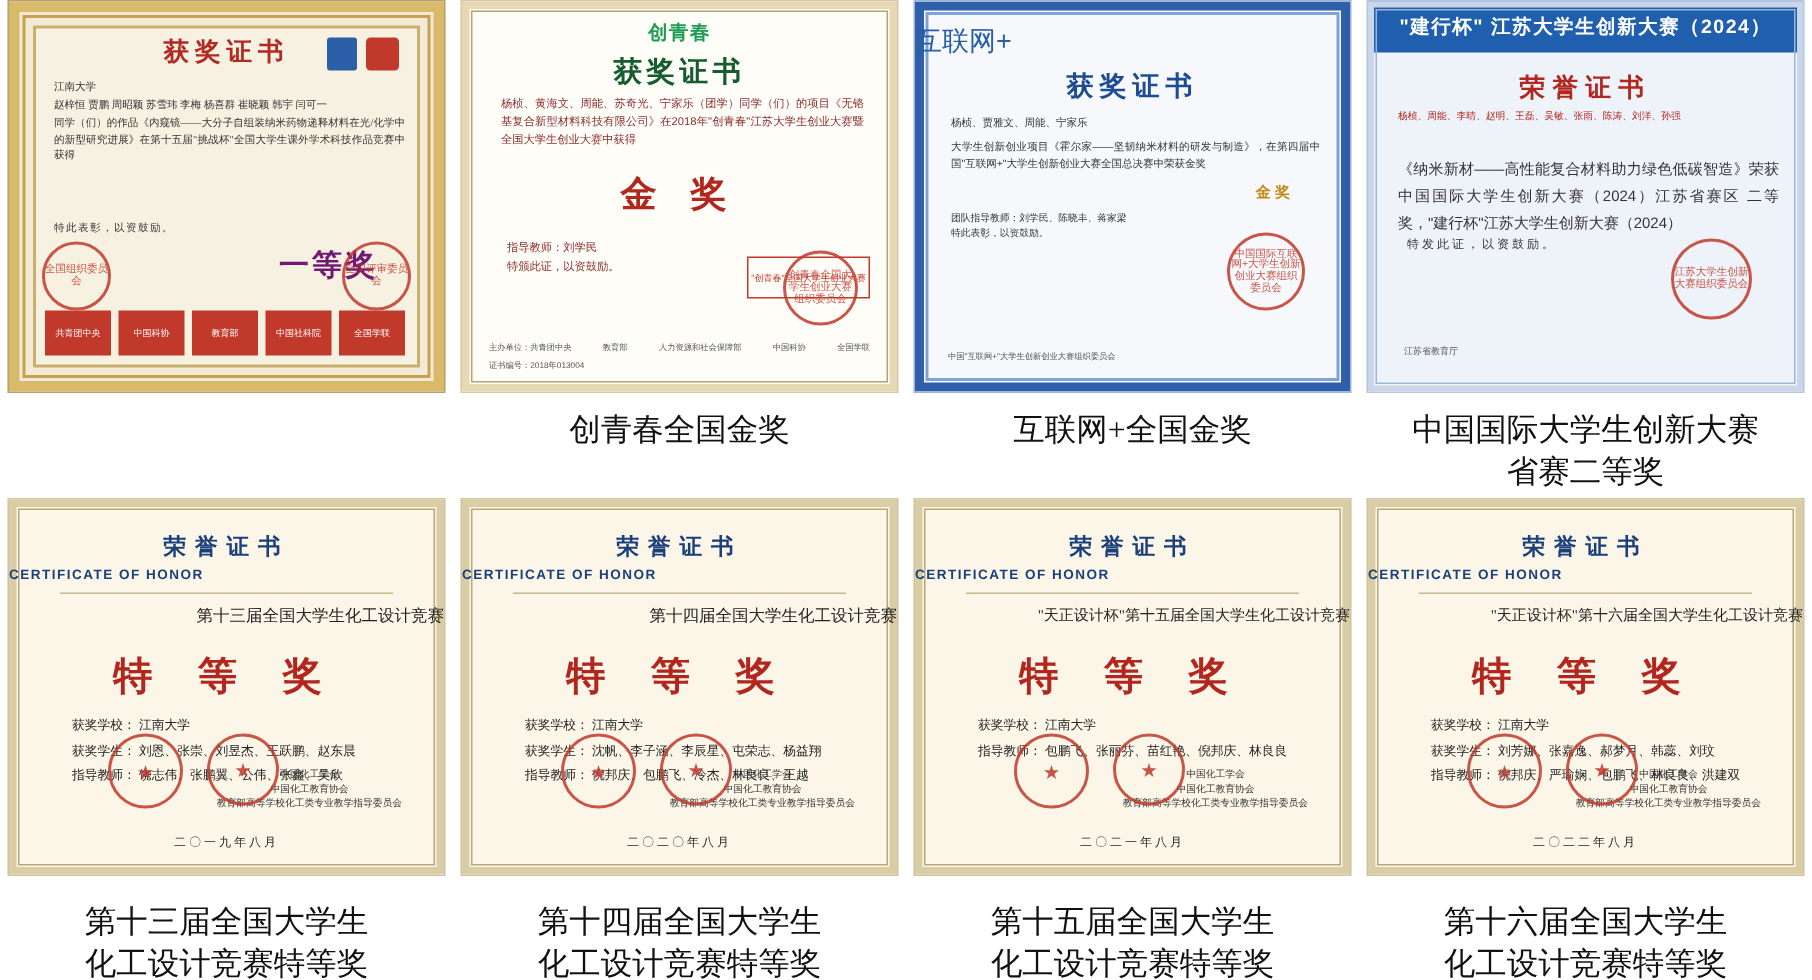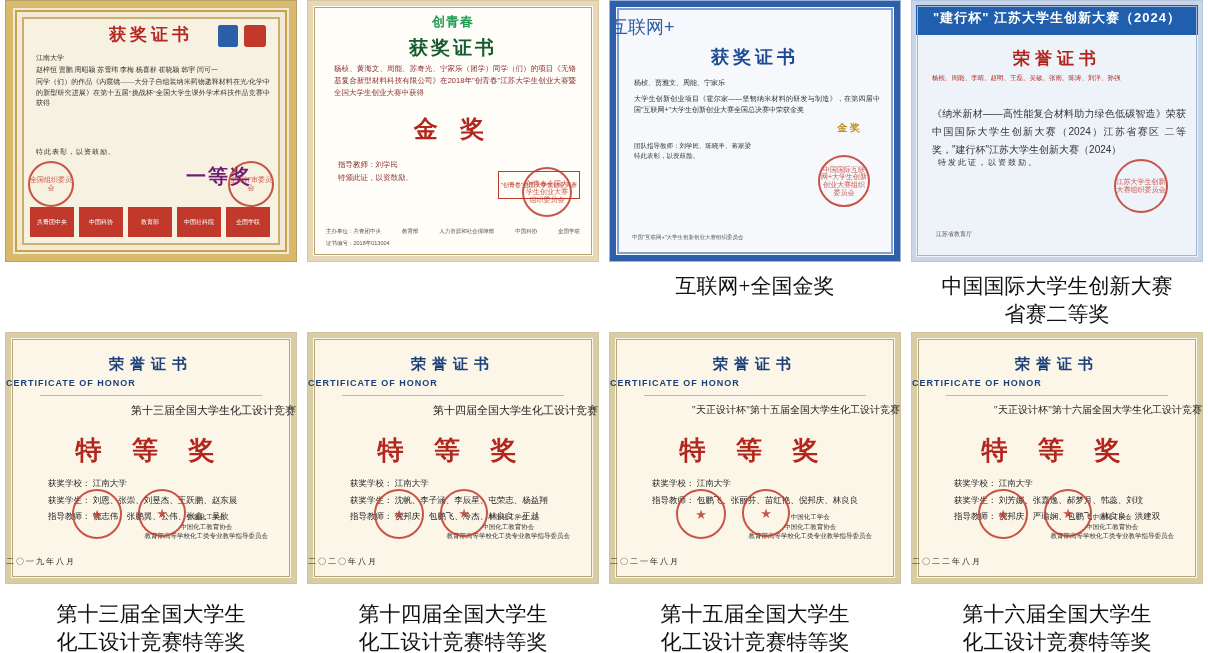--- a/index.html
+++ b/index.html
@@ -154,21 +154,21 @@
   
   .honor { background: #fbf6e8; border: 1px solid #cfc49f; }
   .honor .frame { border: 5px solid #d9cda5; outline: 1px solid #b9a877; outline-offset: -7px; }
   .honor .h-title { position: absolute; top: 22px; left: 0; right: 0; text-align: center; font-size: 15px; color: #1b3f7a; font-weight: bold; letter-spacing: 6px; font-family: "Liberation Serif", serif; }
   .honor .h-en { position: absolute; top: 45px; left: 0; right: 0; text-align: left; font-size: 9px; color: #1b3f7a; letter-spacing: 1px; font-weight: bold; }
   .honor .rule { position: absolute; left: 34px; right: 34px; top: 62px; border-top: 1px solid #c7b887; }
   .honor .h-sub { position: absolute; top: 70px; left: 0; right: 0; text-align: right; font-size: 11px; color: #222; font-family: "Liberation Serif", serif; }
   .honor .h-grade { position: absolute; top: 100px; left: 0; right: 0; text-align: center; font-size: 26px; color: #b3261e; font-weight: bold; letter-spacing: 12px; font-family: "Liberation Serif", serif; }
   .honor .h-rows { position: absolute; left: 42px; right: 26px; top: 142px; font-size: 8.5px; line-height: 1.95; color: #222; font-family: "Liberation Serif", serif; }
   .honor .h-orgs { position: absolute; right: 28px; bottom: 42px; font-size: 6.5px; line-height: 1.5; color: #333; text-align: center; }
-  .honor .h-date { position: absolute; left: 0; right: 0; bottom: 16px; font-size: 8px; color: #222; letter-spacing: 2px; }
+  .honor .h-date { position: absolute; left: 0; right: 0; bottom: 16px; text-align: center; font-size: 8px; color: #222; letter-spacing: 2px; }
   .honor .seal-l { left: 66px; bottom: 44px; width: 46px; height: 46px; }
   .honor .seal-r { left: 132px; bottom: 46px; width: 44px; height: 44px; }
 </style>
 </head>
 <body>
 
 <div class="gallery">
 
   <div class="row row1">
 
@@ -211,20 +211,21 @@
         <div class="seal">创青春全国大学生创业大赛组织委员会</div>
         <div class="foot">
           <span>主办单位：共青团中央</span>
           <span>教育部</span>
           <span>人力资源和社会保障部</span>
           <span>中国科协</span>
           <span>全国学联</span>
         </div>
         <div class="foot2">证书编号：2018年013004</div>
       </div>
+      <div class="caption">创青春全国金奖</div>
     </div>
 
     <div class="cell">
       <div class="cert cert3">
         <div class="frame"></div>
         <div class="logo">互联网+</div>
         <div class="c-title t1">获奖证书</div>
         <div class="body">杨桢、贾雅文、周能、宁家乐</div>
         <div class="body" style="top:92px;">大学生创新创业项目《霍尔家——坚韧纳米材料的研发与制造》，在第四届中国"互联网+"大学生创新创业大赛全国总决赛中荣获金奖</div>
         <div class="gold" style="position:absolute;right:40px;top:120px;">金 奖</div>

